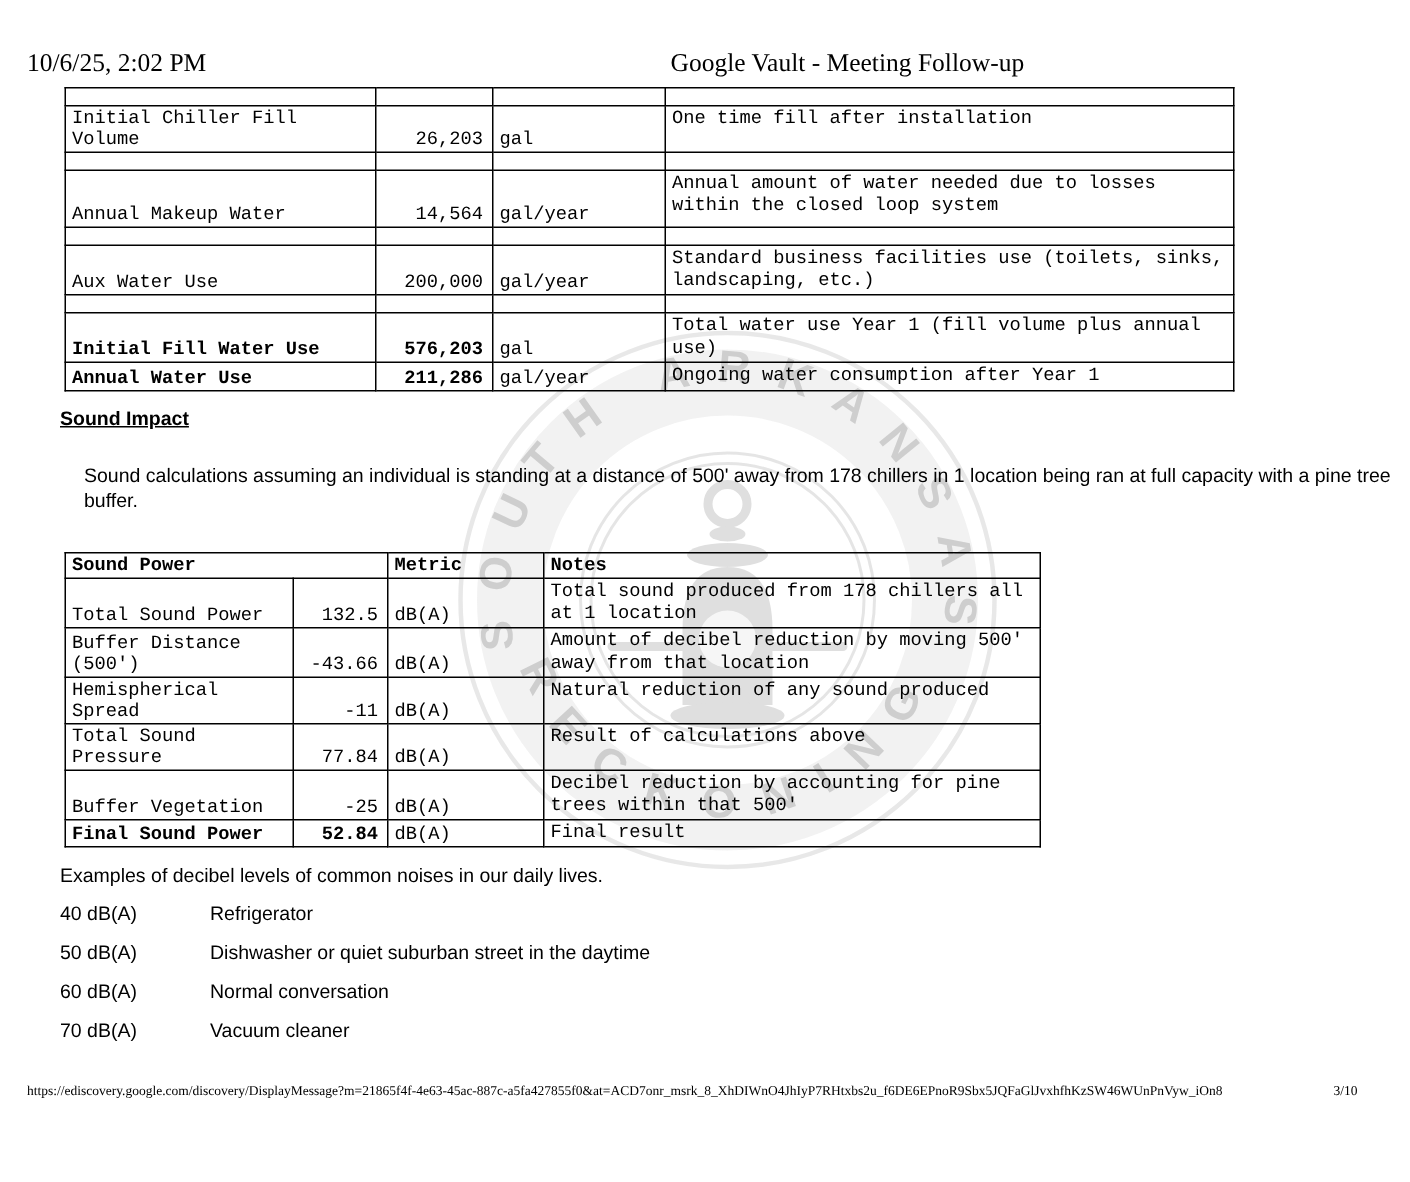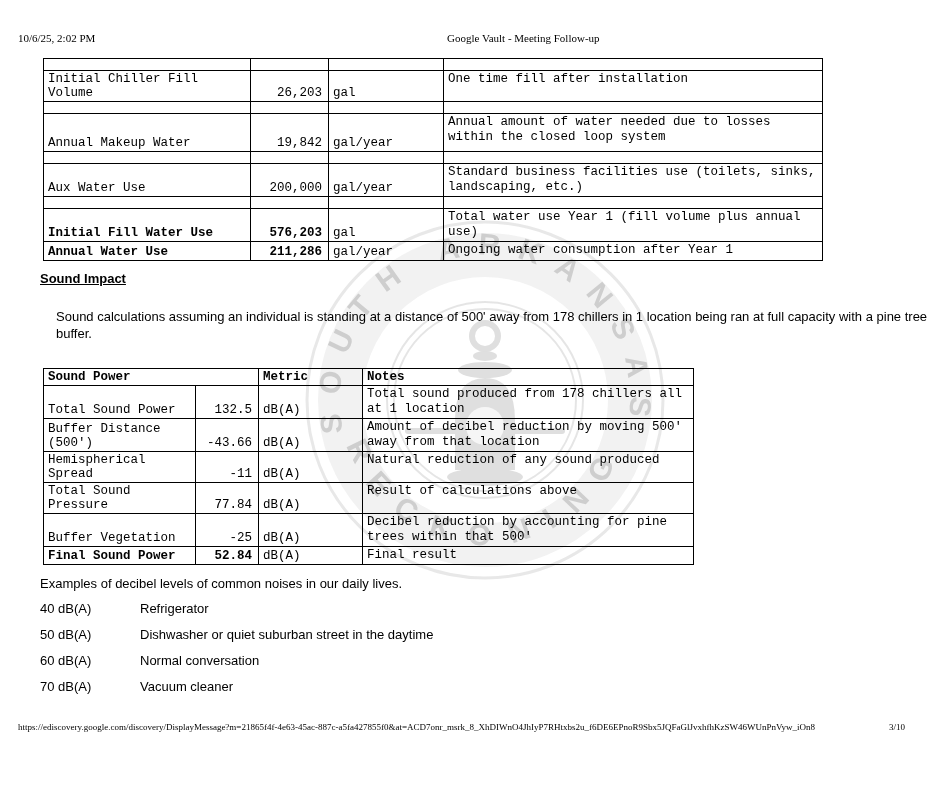--- a/index.html
+++ b/index.html
@@ -8,21 +8,21 @@
     position:relative; width:940px; height:788px; margin:0 auto;
     background:#ffffff; color:#000;
     font-family:"Liberation Sans", sans-serif;
     overflow:hidden;
   }
   
   .watermark { position:absolute; inset:0; z-index:0; pointer-events:none; }
   .seal-text { font-family:"Liberation Sans", sans-serif; font-weight:bold; }
   
   .print-header { position:absolute; top:32px; left:0; right:0; height:14px; z-index:1;
-    font-family:"Liberation Serif", serif; font-size:11px; }
+    font-family:"Liberation Serif", serif; font-size:17px; }
   .print-header .hdate { position:absolute; left:18px; top:0; }
   .print-header .htitle { position:absolute; left:447px; top:0; }
   .print-footer { position:absolute; top:722px; left:0; right:0; height:12px; z-index:1;
     font-family:"Liberation Serif", serif; font-size:9px; }
   .print-footer .furl { position:absolute; left:18px; top:0; }
   .print-footer .fpage { position:absolute; right:35px; top:0; }
   
   table { border-collapse:collapse; table-layout:fixed; z-index:1;font-family:Liberation Mono, monospace; }
   td, th { border:1px solid #000; font-size:12.5px; padding:1px 4px; overflow:hidden; }
   .bold { font-weight:bold; }
@@ -121,21 +121,21 @@
           <td class="c-note">One time fill after installation</td>
         </tr>
         <tr class="spacer">
           <td></td>
           <td></td>
           <td></td>
           <td></td>
         </tr>
         <tr class="data tall">
           <td class="c-label">Annual Makeup Water</td>
-          <td class="c-value">19,842</td>
+          <td class="c-value">14,564</td>
           <td class="c-unit">gal/year</td>
           <td class="c-note">Annual amount of water needed due to losses within the closed loop system</td>
         </tr>
         <tr class="spacer">
           <td></td>
           <td></td>
           <td></td>
           <td></td>
         </tr>
         <tr class="data">

